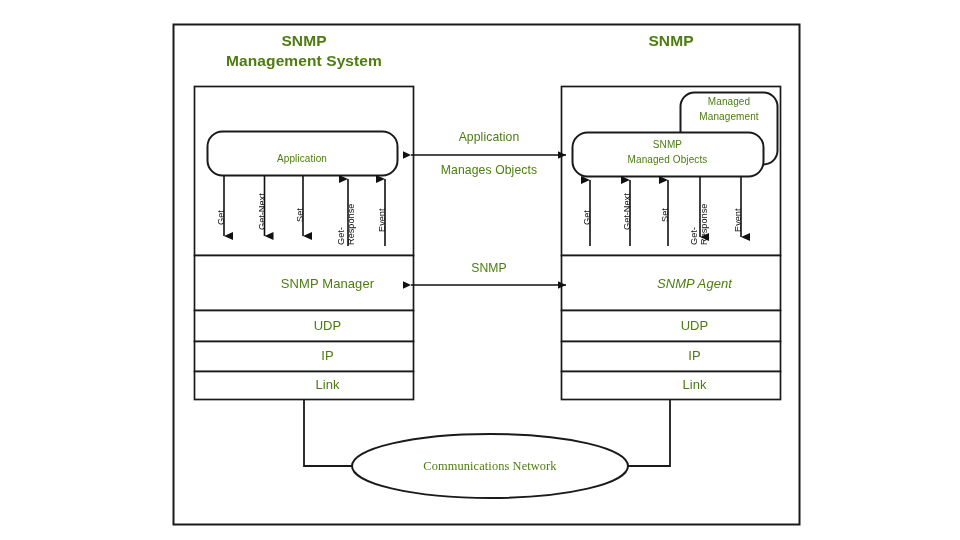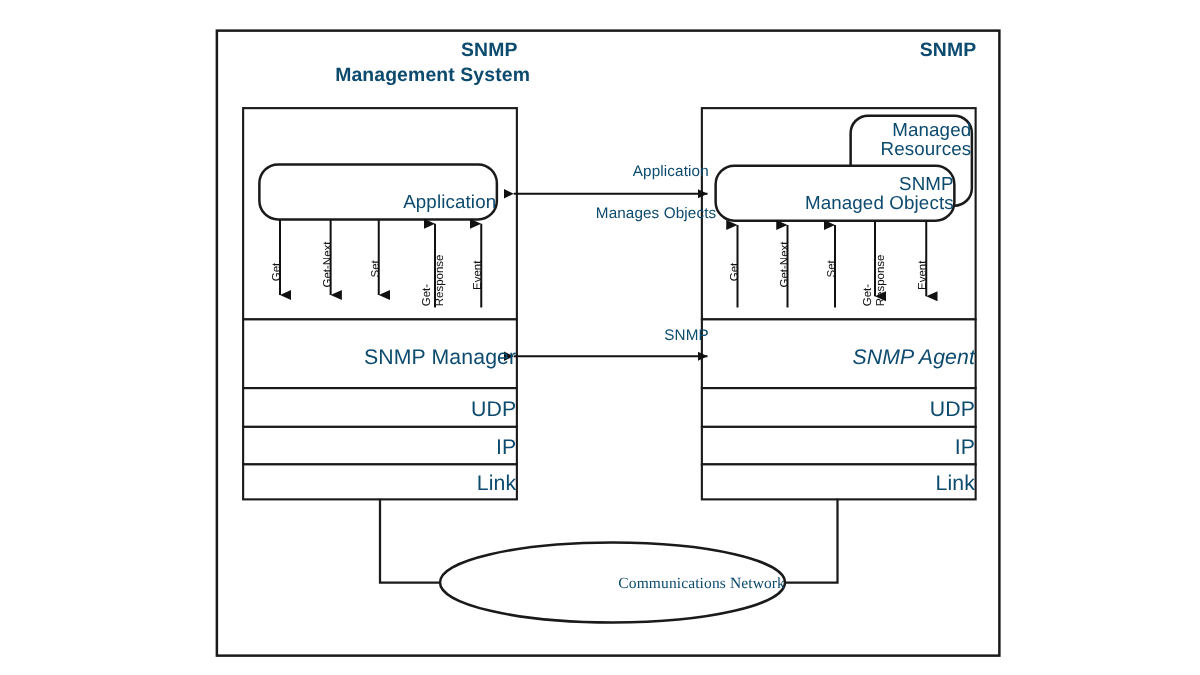--- a/index.html
+++ b/index.html
@@ -21,36 +21,37 @@
     background: #ffffff;
   }
   #diagram-svg {
     position: absolute;
     left: 0;
     top: 0;
   }
   .lbl {
     position: absolute;
     font-family: "Liberation Sans", sans-serif;
-    color: #0c4a6e;
-    text-align: right;
+    color: #4d7c0f;
+    text-align: center;
     line-height: 1.18;
     white-space: pre;
     letter-spacing: 0.1px;
   }
   .sys-title {
     font-size: 15.5px;
     font-weight: bold;
   }
   .box-label {
-    font-size: 15px;
+    font-size: 10px;
     font-weight: normal;
   }
   .layer-label {
-    font-size: 17px;
+    font-size: 13px;
+    padding-left: 24px;
   }
   .mid-label {
     font-size: 12.2px;
   }
   .net-label {
     font-size: 12.4px;
   }
   .vlabel {
     position: absolute;
     font-size: 9.2px;
@@ -139,21 +140,21 @@
   </svg>
 
   <div class="lbl sys-title" style="left:194px; top:32px; width:220px;">SNMP</div>
   <div class="lbl sys-title" style="left:184px; top:52px; width:240px;">Management System</div>
 
   <div class="lbl sys-title" style="left:561px; top:32px; width:220px;">SNMP</div>
 
   <div class="lbl box-label" style="left:207px; top:153px; width:190px;">Application</div>
 
   <div class="lbl box-label" style="left:681px; top:96px; width:96px;">Managed</div>
-  <div class="lbl box-label" style="left:681px; top:111px; width:96px;">Resources</div>
+  <div class="lbl box-label" style="left:681px; top:111px; width:96px;">Management</div>
 
   <div class="lbl box-label" style="left:572px; top:139px; width:191px;">SNMP</div>
   <div class="lbl box-label" style="left:572px; top:154px; width:191px;">Managed Objects</div>
 
   <div class="lbl layer-label" style="left:194px; top:276px; width:219px;">SNMP Manager</div>
   <div class="lbl layer-label" style="left:194px; top:318px; width:219px;">UDP</div>
   <div class="lbl layer-label" style="left:194px; top:348px; width:219px;">IP</div>
   <div class="lbl layer-label" style="left:194px; top:377px; width:219px;">Link</div>
 
   <div class="lbl layer-label" style="left:561px; top:276px; width:219px;font-style:italic;">SNMP Agent</div>

